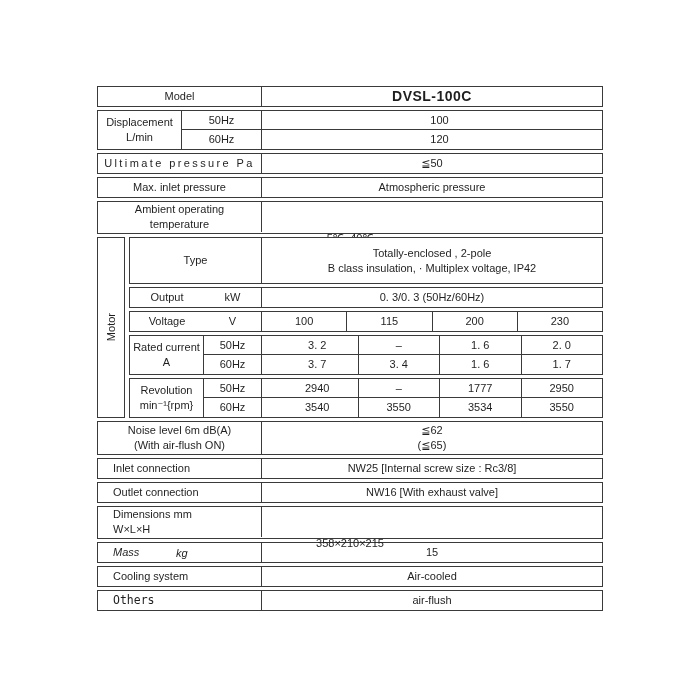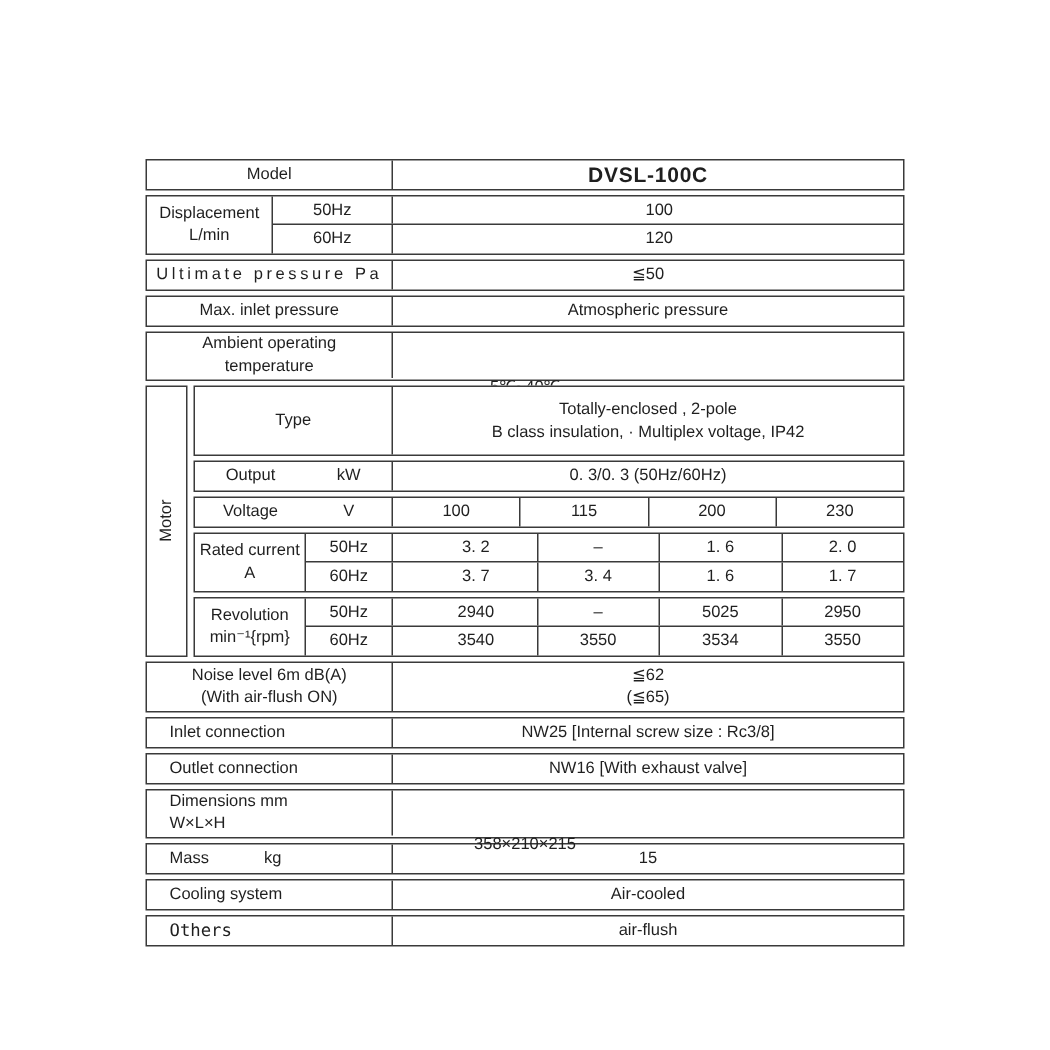--- a/index.html
+++ b/index.html
@@ -1,18 +1,18 @@
 <!DOCTYPE html>
 <html><head>
 <meta charset="utf-8">
 <style>
   * { box-sizing: border-box; margin: 0; padding: 0; }
   html,body { width:700px; height:700px; background:#ffffff; }
   body { font-family:"Liberation Sans","DejaVu Sans",sans-serif; color:#1f1f1f; }
-  .sheet { position:absolute; left:97px; top:86px; width:506px;margin-top:20px; }
+  .sheet { position:absolute; left:97px; top:86px; width:506px; }
   .grp { border:1px solid #3a3a3a; background:#fff; margin-bottom:3px; }
   .frow { display:flex; align-items:stretch; }
   .colr { display:flex; flex-direction:column; }
   .cell { display:flex; align-items:center; justify-content:center; font-size:11px; text-align:center; line-height:13px; }
   .colc { flex-direction:column; }
   .flex1 { flex:1; min-width:0; }
   .br { border-right:1px solid #3a3a3a; }
   .bb { border-bottom:1px solid #3a3a3a; }
   .lc  { width:164px; }
   .lca { width:84px; }
@@ -24,21 +24,21 @@
   .v4 > .cell { flex:1; border-left:1px solid #3a3a3a; }
   .v4 > .cell:first-child { border-left:none; }
   .rh1 { height:21px; }
   .rh2 { height:33px;flex-direction:column; }
   .rh2n{ height:34px; }
   .rh3 { height:47px; }
   .rs  { height:19px;gap:15px; }
   .two { line-height:15px; }
   .left { justify-content:flex-start; text-align:left; padding-left:15px; }
   .leftcol { align-items:flex-start; padding-left:15px; }
-  .rel { position:relative; }
+  .rel { position:relative;font-style:italic; }
   .kgpos { position:absolute; left:78px; top:50%; transform:translateY(-50%); }
   .g { font-family:Liberation Sans, sans-serif; }
   .model-val { font-weight:bold; font-size:14px; letter-spacing:0.5px; }
   .ls { letter-spacing:2.4px; }
   .mono12 { font-family:"DejaVu Sans Mono","DejaVu Sans",monospace; font-size:11.5px; }
   .motor { display:flex; margin-bottom:3px; }
   .motor .grp { margin-bottom:0; }
   .mcell { width:28px; display:flex; align-items:center; justify-content:center; }
   .mcol { flex:1; display:flex; flex-direction:column; row-gap:3px; margin-left:4px; }
   .vtext { writing-mode:vertical-rl; transform:rotate(180deg); font-size:11px; }
@@ -154,21 +154,21 @@
         <div class="cell w74 br colc two">
           <span>Revolution</span>
           <span>min⁻¹{rpm}</span>
         </div>
         <div class="colr flex1">
           <div class="frow rs bb">
             <div class="cell w58 br">50Hz</div>
             <div class="v4">
               <div class="cell g">2940</div>
               <div class="cell g">–</div>
-              <div class="cell g">5025</div>
+              <div class="cell g">1777</div>
               <div class="cell g">2950</div>
             </div>
           </div>
           <div class="frow rs">
             <div class="cell w58 br">60Hz</div>
             <div class="v4">
               <div class="cell g">3540</div>
               <div class="cell g">3550</div>
               <div class="cell g">3534</div>
               <div class="cell g">3550</div>

